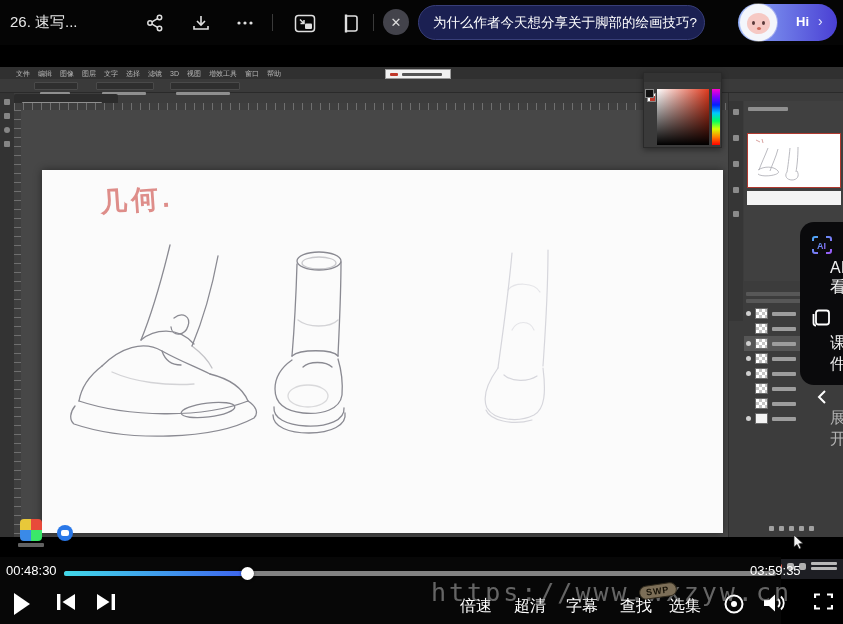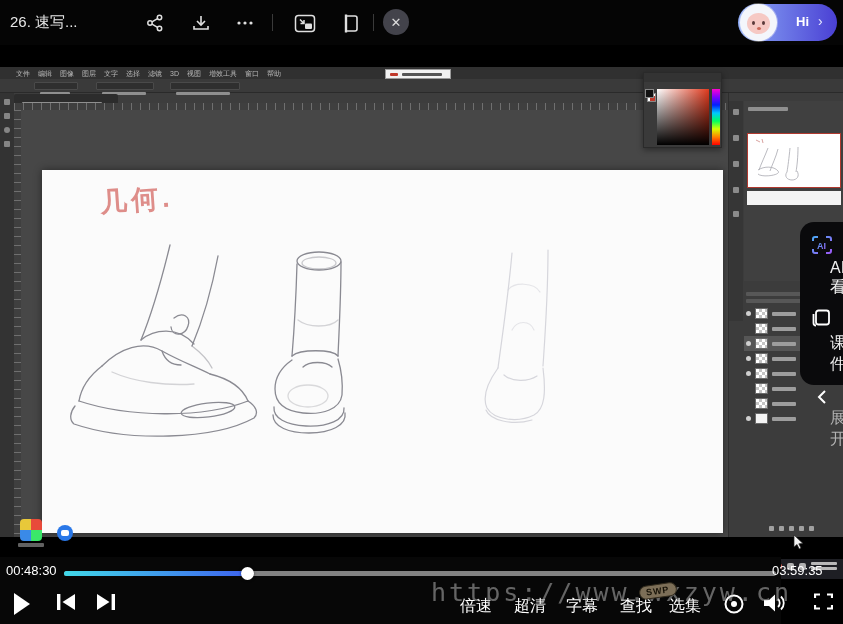--- a/index.html
+++ b/index.html
@@ -116,21 +116,21 @@
   .tray i{ width:7px; height:7px; border-radius:2px; }
   .clock{ display:flex; flex-direction:column; gap:2px; }
   .clock b{ width:26px; height:3px; background:#b8b8b8; border-radius:1px; }
 
   .cursor-arrow{ left:793px; top:468px; z-index:31; }
 
   
   .controls{ left:0; top:557px; width:781px; height:67px; background:#070707; z-index:45;text-decoration:underline; }
   .time{ color:#ffffff; font-size:13px; top:6px; font-family:"Liberation Sans",sans-serif; }
   .time.current{ left:6px; }
-  .time.total{ left:772px; }
+  .time.total{ left:750px; }
   .progress-wrap{ left:64px; top:10px; width:712px; height:13px; cursor:pointer; }
   .progress-track{ position:absolute; left:0; top:4px; width:100%; height:5px; border-radius:3px; background:#828282; }
   .progress-fill{ position:absolute; left:0; top:4px; height:5px; border-radius:3px;
     background:linear-gradient(90deg,#41d8e8,#3e63ee); }
   .progress-knob{ position:absolute; top:0; width:13px; height:13px; border-radius:50%; background:#ffffff;
     box-shadow:0 0 3px rgba(0,0,0,.5); }
   .btnrow-icon{ top:36px; cursor:pointer; display:flex; align-items:center; justify-content:center; }
   .ctl-text{ top:39px; color:#ffffff; font-size:16px; cursor:pointer; white-space:nowrap; }
 
   
@@ -184,20 +184,23 @@
     </div>
     <div class="abs tb-icon" style="left:336px">
       <svg width="20" height="19" viewBox="0 0 20 19" fill="none" stroke="#e0e0e0" stroke-width="1.6">
         <path d="M7 2 h9 a2 2 0 0 1 2 2 v11 a2 2 0 0 1-2 2 h-9"></path>
         <line x1="7" y1="0.5" x2="7" y2="18.5" stroke-width="2.4"></line>
       </svg>
     </div>
     <div class="abs tb-sep" style="left:373px"></div>
     <div class="abs close-btn">✕</div>
 
+    <div class="abs question-pill">
+      <span>为什么作者今天想分享关于脚部的绘画技巧?</span>
+    </div>
     <div class="abs hi-pill"></div>
     <div class="abs avatar">
       <span class="face"></span>
       <span class="eye" style="left:12px"></span>
         <span class="eye" style="left:22px"></span>
       <span class="mouth"></span>
     </div>
     <div class="abs hi-label">Hi</div>
     <div class="abs hi-arrow">›</div>
   </header>

